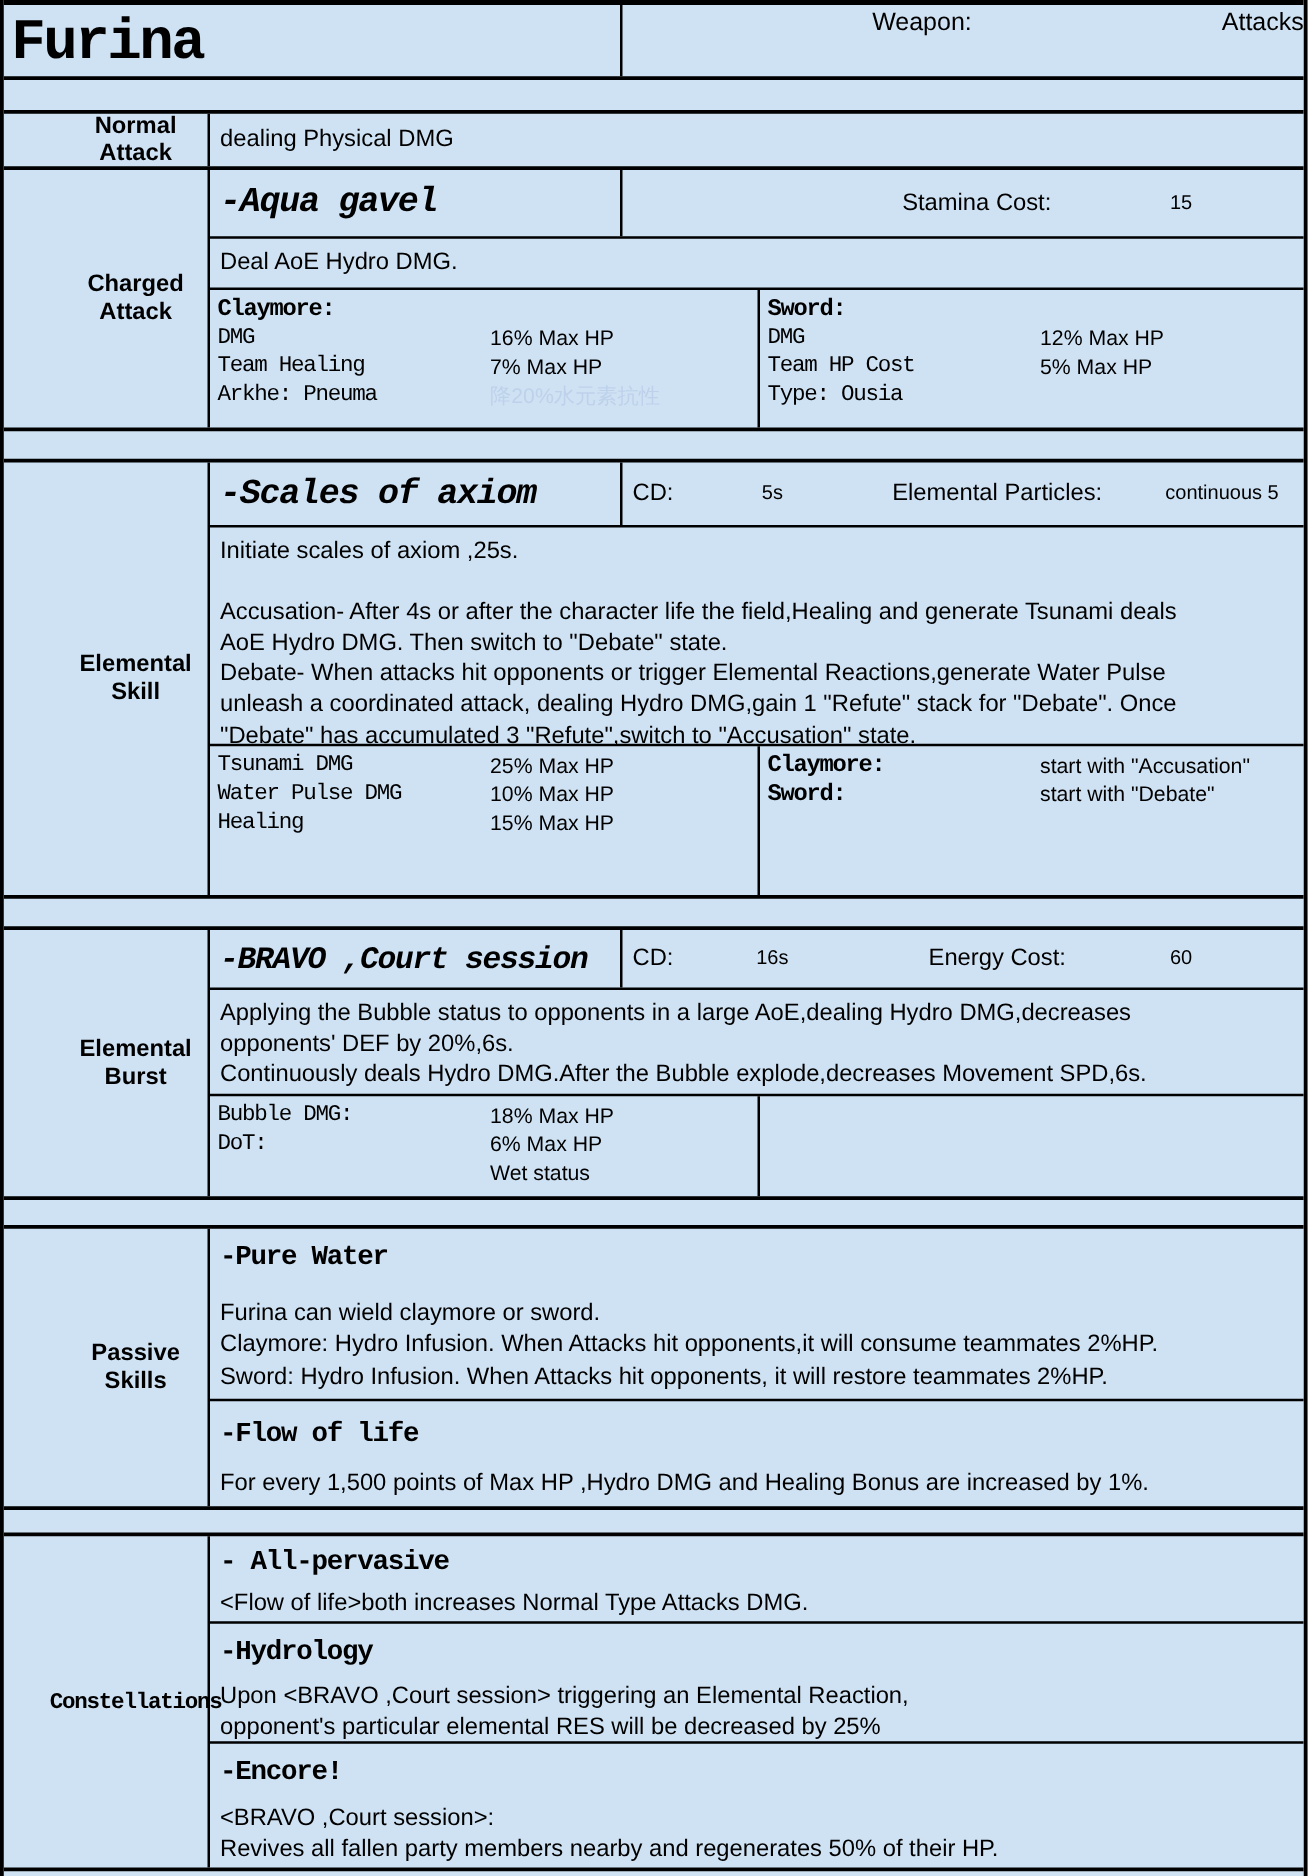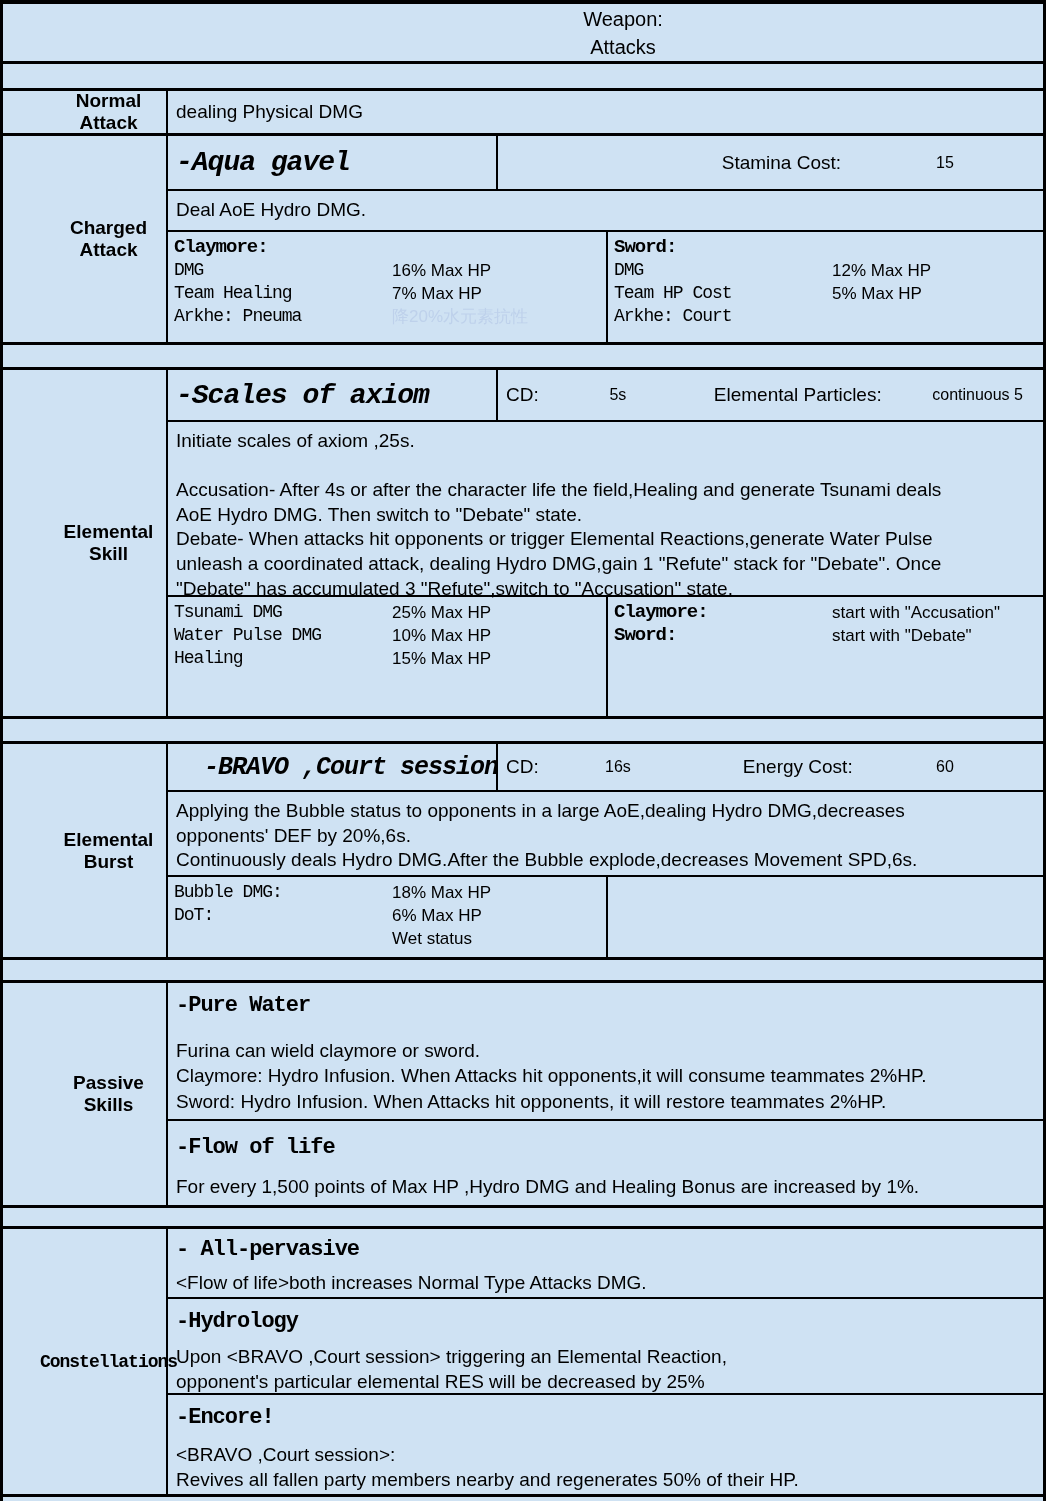--- a/index.html
+++ b/index.html
@@ -24,21 +24,21 @@
     display:flex; height:64px; box-sizing:border-box;
     border-top:4px solid #000; border-bottom:3px solid #000;
   }
   .hdr-name {
     width:495px; box-sizing:border-box; border-right:2px solid #000;
     font-family:"Liberation Mono", monospace;
     font-weight:bold; font-size:46px; line-height:60px;
     padding-left:6px; letter-spacing:-2px; white-space:nowrap;
   }
   .hdr-weapon {
-    flex:1; display:flex; flex-direction:column; justify-content:center;
+    flex:1; display:flex; justify-content:center;
     font-size:20px; line-height:28px;
   }
   .hdr-weapon div { text-align:center; padding-left:200px; }
 
   
   .spacer { }
   .section {
     display:flex; box-sizing:border-box;
     border-top:3px solid #000; border-bottom:3px solid #000;
   }
@@ -53,21 +53,21 @@
 
   .titlebar { display:flex; box-sizing:border-box; border-bottom:2px solid #000; }
   .title-cell {
     width:330px; flex:0 0 330px; box-sizing:border-box; border-right:2px solid #000;
     display:flex; align-items:center; padding-left:8px; overflow:hidden;
   }
   .skill-title {
     font-family:"Liberation Mono", monospace;
     font-style:italic; font-weight:bold; white-space:nowrap; letter-spacing:-1px;
   }
-  .t28 { font-size:28px; } .t26 { font-size:25px;margin-left:28px; }
+  .t28 { font-size:28px; } .t26 { font-size:25px; }
   .title-right { flex:1; position:relative; }
   .tr-item { position:absolute; top:50%; white-space:nowrap; }
   .tr-label { font-size:19px; }
   .tr-value { font-size:16px; }
   .tr-l1 { left:8px; transform:translateY(-50%); }
   .tr-v1 { left:22%; transform:translate(-50%,-50%); }
   .tr-l2 { left:55%; transform:translate(-50%,-50%); }
   .tr-v2 { left:88%; transform:translate(-50%,-50%); }
   .tr-l2.pos-charged { left:52%; }
   .tr-v2.pos-near { left:82%; }
@@ -100,20 +100,21 @@
 
   .nc-row1 { display:flex; height:45px; box-sizing:border-box; border-bottom:3px solid #000; }
   .nc-desc { flex:1; display:flex; align-items:center; padding-left:8px; font-size:19px; }
 </style>
 </head>
 <body>
 
 <div class="page">
 
   <div class="hdr">
+    <div class="hdr-name">Furina</div>
     <div class="hdr-weapon">
       <div>Weapon:</div>
       <div>Attacks</div>
     </div>
   </div>
 
   <div class="spacer" style="height:24px"></div>
 
   <div class="section" style="display:block">
     <div class="nc-row1">
@@ -159,21 +160,21 @@
               </div>
             <div class="stat-line">
               <span class="stat-label">DMG</span>
               <span class="stat-value">12% Max HP</span>
             </div>
             <div class="stat-line">
               <span class="stat-label">Team HP Cost</span>
               <span class="stat-value">5% Max HP</span>
             </div>
             <div class="stat-line">
-              <span class="stat-label">Arkhe: Court</span>
+              <span class="stat-label">Type: Ousia</span>
             </div>
           </div>
         </div>
       </div>
     </div>
   </div>
 
   <div class="spacer" style="height:22px"></div>
 
   <div class="section" style="height:352px">

